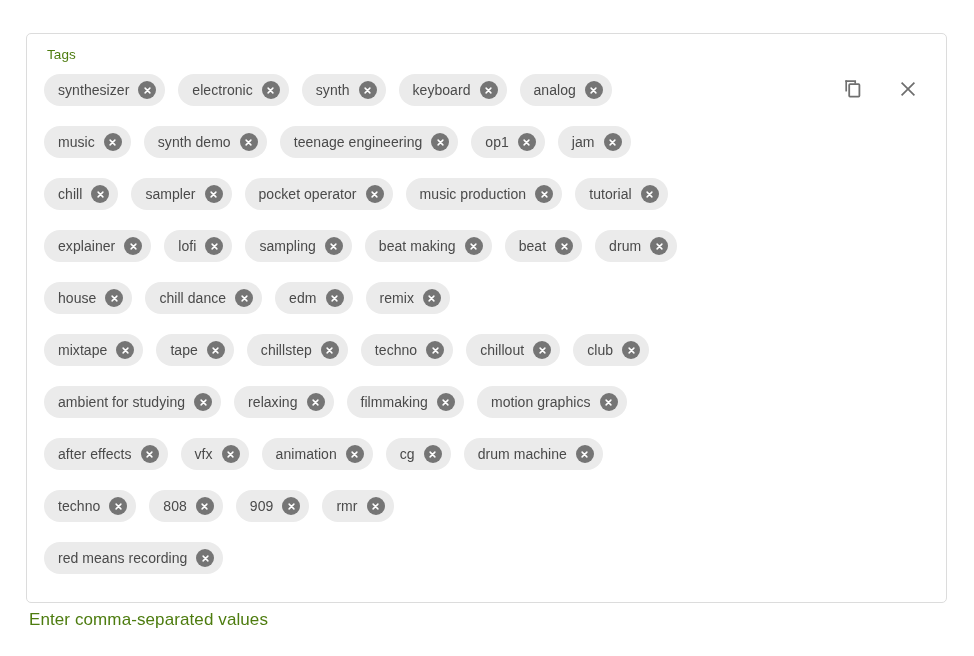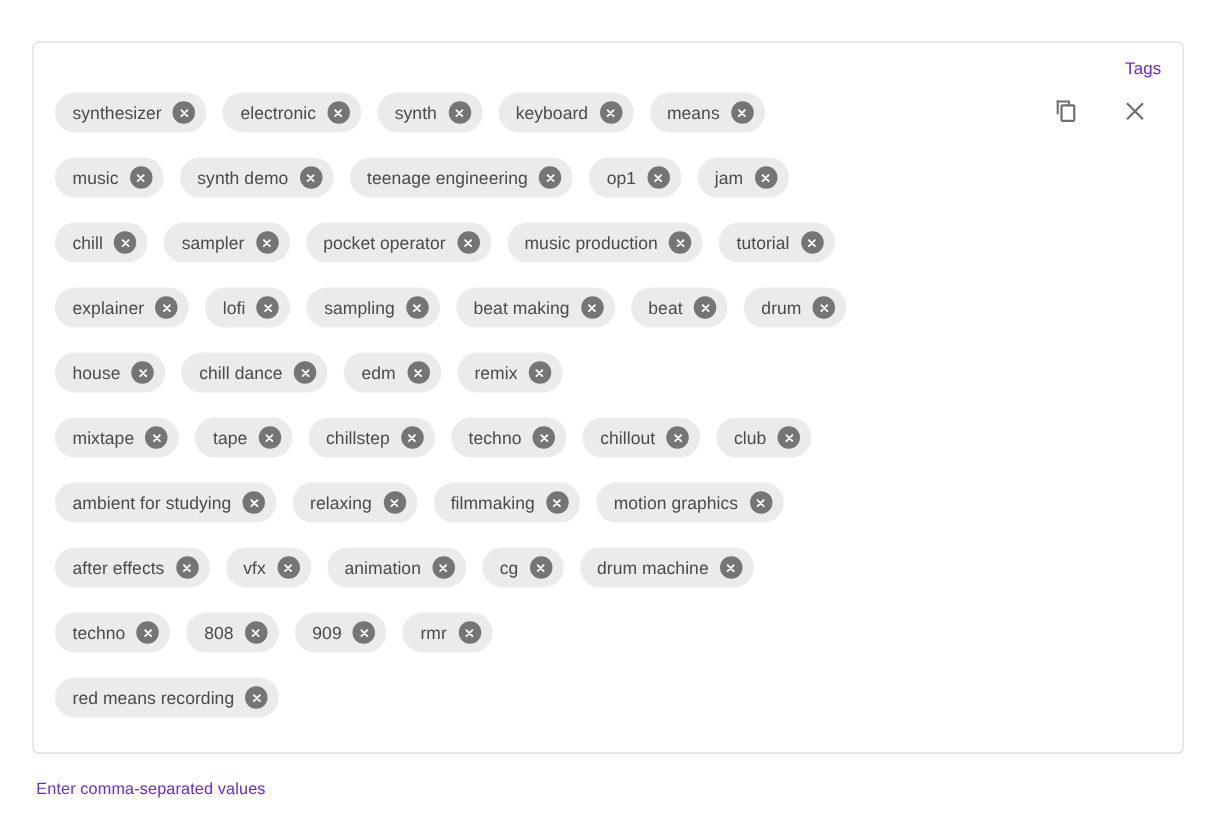--- a/index.html
+++ b/index.html
@@ -36,26 +36,25 @@
 
   .field-inner {
     position: absolute;
     inset: 0;
     padding: 14px 18px 10px 18px;
     box-sizing: border-box;
   }
 
   .field-label {
     font-size: 13.5px;
-    color: #6d28d9;
+    color: #4d7c0f;
     line-height: 16px;
     letter-spacing: 0.1px;
     margin: 0 0 11px 3px;
     user-select: none;
-    text-align: right;
   }
 
   .chips-area {
     position: relative;
     width: 100%;
   }
 
   .chip-rows {
     display: block;
     width: 792px;
@@ -123,26 +122,25 @@
     background: transparent;
     border: none;
     padding: 0;
   }
   .action-btn svg { display: block; }
 
   .hint-text {
     position: absolute;
     left: 29px;
     top: 612px;
-    font-size: 13px;
-    color: #6d28d9;
+    font-size: 17px;
+    color: #4d7c0f;
     letter-spacing: 0.1px;
     line-height: 16px;
     user-select: none;
-    margin-top: 11px;
   }
 </style>
 </head>
 <body>
 
 <div class="field-wrap">
   <div class="field-outline"></div>
   <div class="field-inner">
     <div class="field-label">Tags</div>
 
@@ -175,21 +173,21 @@
             </div>
             <div class="chip">
               <span class="chip-label">keyboard</span>
               <span class="chip-remove">
                 <svg width="11" height="11" viewBox="0 0 11 11" fill="none">
                   <path d="M3.1 3.1 L7.9 7.9 M7.9 3.1 L3.1 7.9" stroke="#ffffff" stroke-width="1.5" stroke-linecap="round"></path>
                 </svg>
               </span>
             </div>
             <div class="chip">
-              <span class="chip-label">means</span>
+              <span class="chip-label">analog</span>
               <span class="chip-remove">
                 <svg width="11" height="11" viewBox="0 0 11 11" fill="none">
                   <path d="M3.1 3.1 L7.9 7.9 M7.9 3.1 L3.1 7.9" stroke="#ffffff" stroke-width="1.5" stroke-linecap="round"></path>
                 </svg>
               </span>
             </div>
           </div>
           <div class="chip-row">
             <div class="chip">
               <span class="chip-label">music</span>

